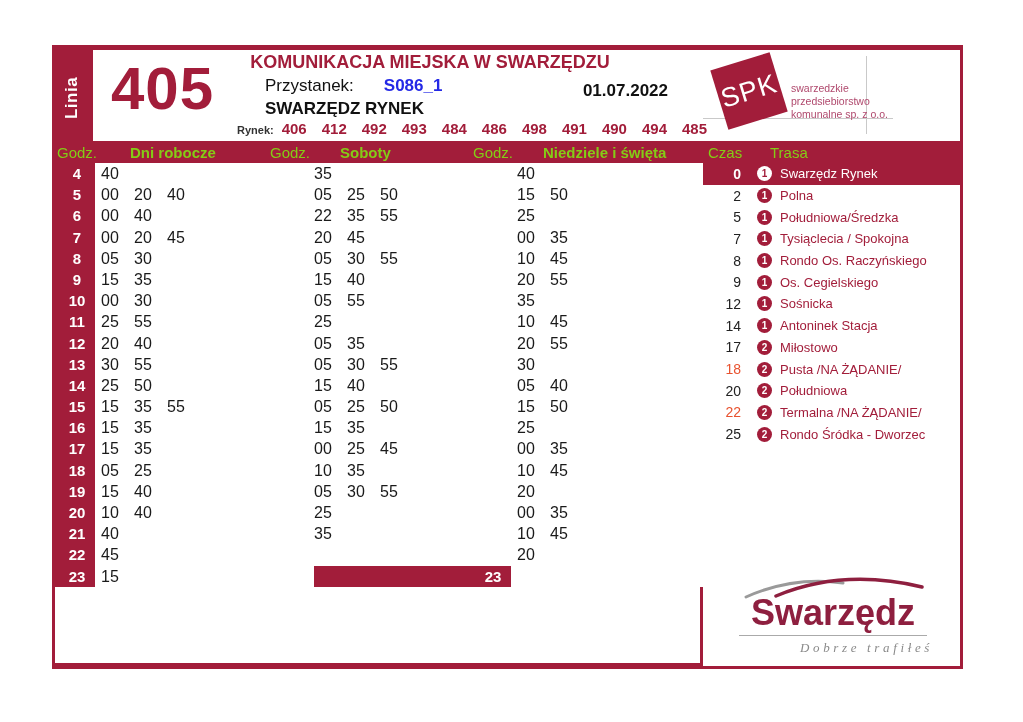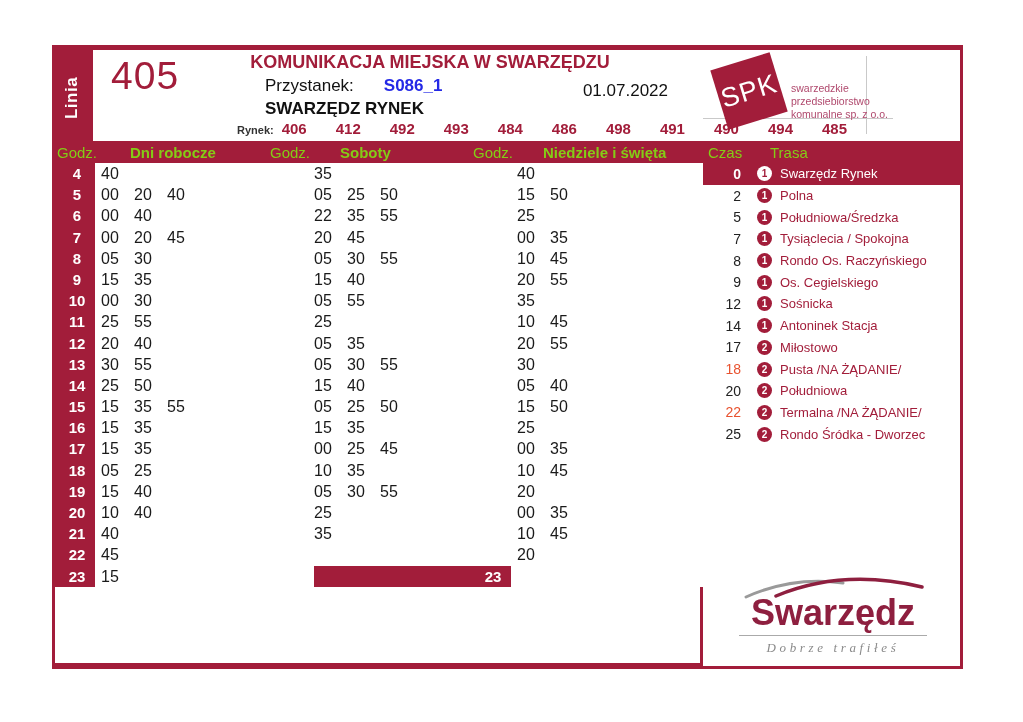--- a/index.html
+++ b/index.html
@@ -6,31 +6,31 @@
   .page{position:relative;width:1023px;height:722px;background:#fff;
         font-family:"Liberation Sans",sans-serif;overflow:hidden;}
   .frame{position:absolute;left:52px;top:45px;width:911px;height:624px;background:#a21d3a;}
 
   
   .linia-strip{position:absolute;left:0;top:5px;width:41px;height:96px;display:flex;align-items:center;justify-content:center;}
   .linia-strip span{transform:rotate(-90deg);color:#fff;font-weight:bold;font-size:17px;letter-spacing:.5px;}
 
   
   .header-box{position:absolute;left:41px;top:5px;width:867px;height:91px;background:#fff;}
-  .line-number{position:absolute;left:18px;top:4px;font-size:39px;font-weight:normal;color:#a21d3a;letter-spacing:1px;}
+  .line-number{position:absolute;left:18px;top:4px;font-size:60px;font-weight:bold;color:#a21d3a;letter-spacing:1px;}
   .doc-title{position:absolute;left:137px;top:2px;width:400px;text-align:center;font-size:18px;font-weight:bold;color:#a21d3a;}
   .stop-row{position:absolute;left:172px;top:26px;font-size:17px;color:#111;}
   .stop-code{color:#2429e6;font-weight:bold;margin-left:30px;}
   .stop-name{position:absolute;left:172px;top:49px;font-size:17px;font-weight:bold;color:#111;}
   .valid-block{position:absolute;left:335px;top:26px;width:240px;text-align:right;color:#111;}
   .valid-label{font-size:17px;}
-  .valid-date{font-size:17px;font-weight:normal;margin-top:5px;}
+  .valid-date{font-size:17px;font-weight:bold;margin-top:5px;}
   .lines-row{position:absolute;left:144px;top:70px;display:flex;align-items:baseline;}
   .lines-label{font-size:11px;font-weight:bold;color:#333;margin-right:8px;}
-  .lines-list{display:flex;gap:29px;}
+  .lines-list{display:flex;gap:15px;}
   .lines-list span{font-size:15px;font-weight:bold;color:#a21d3a;}
 
   
   .spk-logo{position:absolute;left:610px;top:0;width:260px;height:91px;}
   .spk-cross-v{position:absolute;left:163px;top:6px;width:1px;height:78px;background:#c9c9c9;}
   .spk-cross-h{position:absolute;left:0px;top:68px;width:190px;height:1px;background:#c9c9c9;}
   .spk-square{position:absolute;left:15px;top:10px;width:62px;height:62px;background:#a21d3a;transform:rotate(-17deg);
               display:flex;align-items:center;justify-content:center;}
   .spk-square span{color:#fff;font-size:27px;letter-spacing:1px;font-weight:400;}
   .spk-company{position:absolute;left:88px;top:32px;color:#b04a6e;font-size:10.5px;line-height:13px;}
@@ -64,21 +64,21 @@
 
   
   .bottom-box{position:absolute;left:3px;top:542px;width:645px;height:76px;background:#fff;}
 
   
   .city-logo{position:absolute;left:30px;bottom:10px;width:200px;text-align:center;}
   .city-logo svg{display:block;margin:0 auto -6px auto;}
   .city-name{font-size:36px;font-weight:bold;color:#8e1f3f;letter-spacing:0px;line-height:38px;}
   .city-divider{height:1px;background:#aaa;margin:3px 6px 4px 6px;}
   .city-slogan{font-family:"Liberation Serif",serif;font-style:italic;color:#8a8a8a;font-size:13px;
-               letter-spacing:.28em;white-space:nowrap;}
+               letter-spacing:.28em;white-space:nowrap;text-align:right;}
 </style>
 </head>
 <body>
 
 <div class="page">
   <div class="frame">
 
     <div class="linia-strip">
       <span>Linia</span>
     </div>

